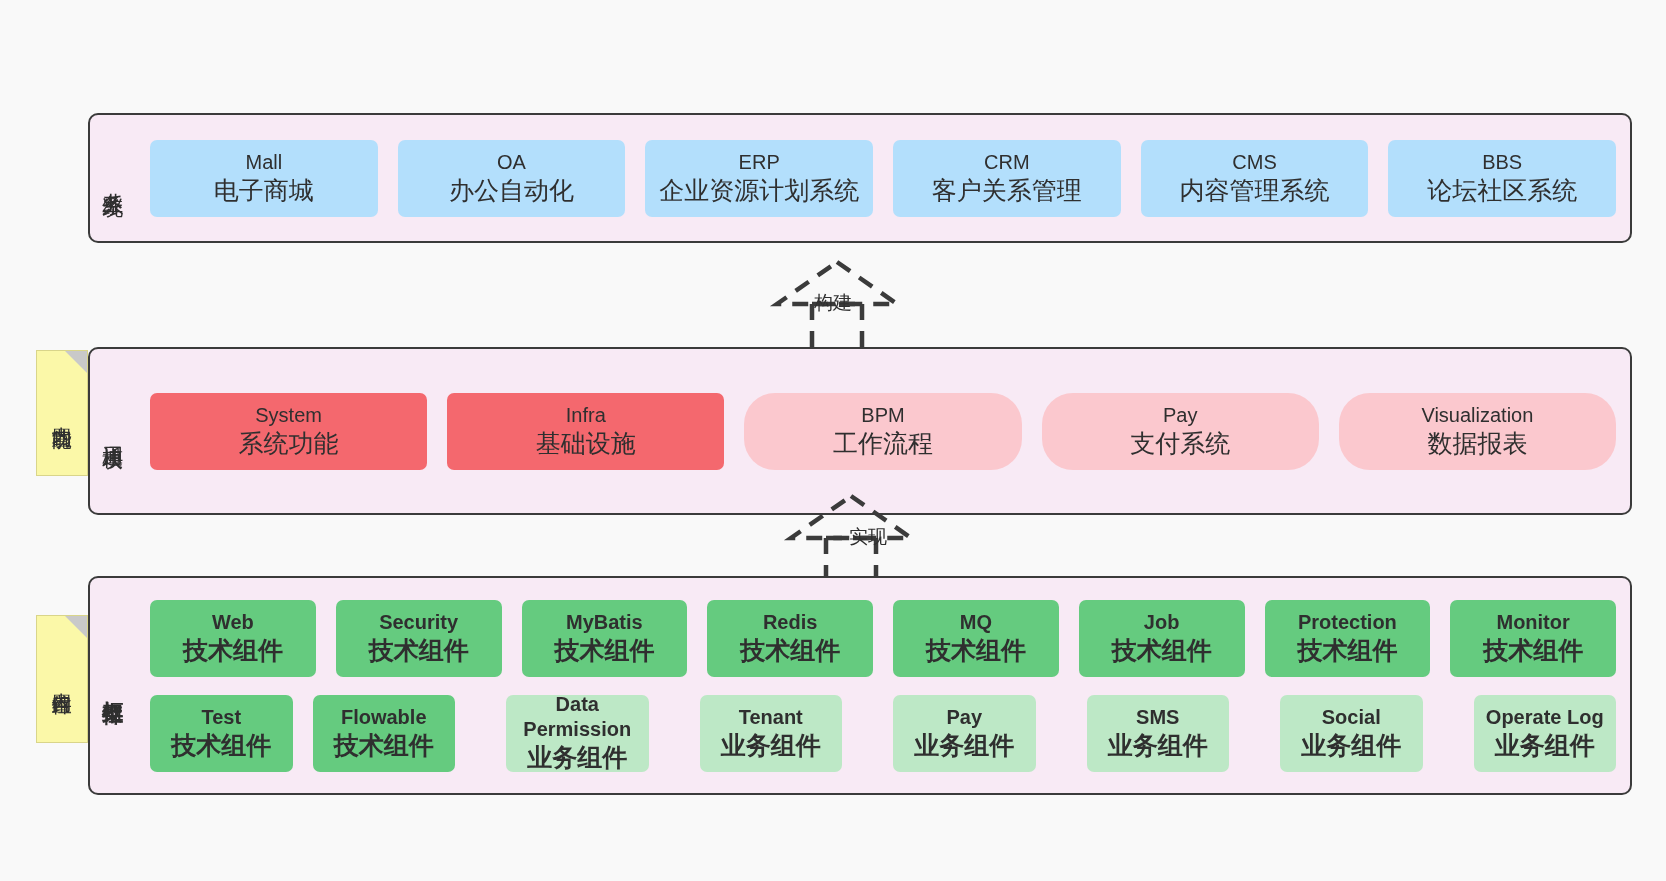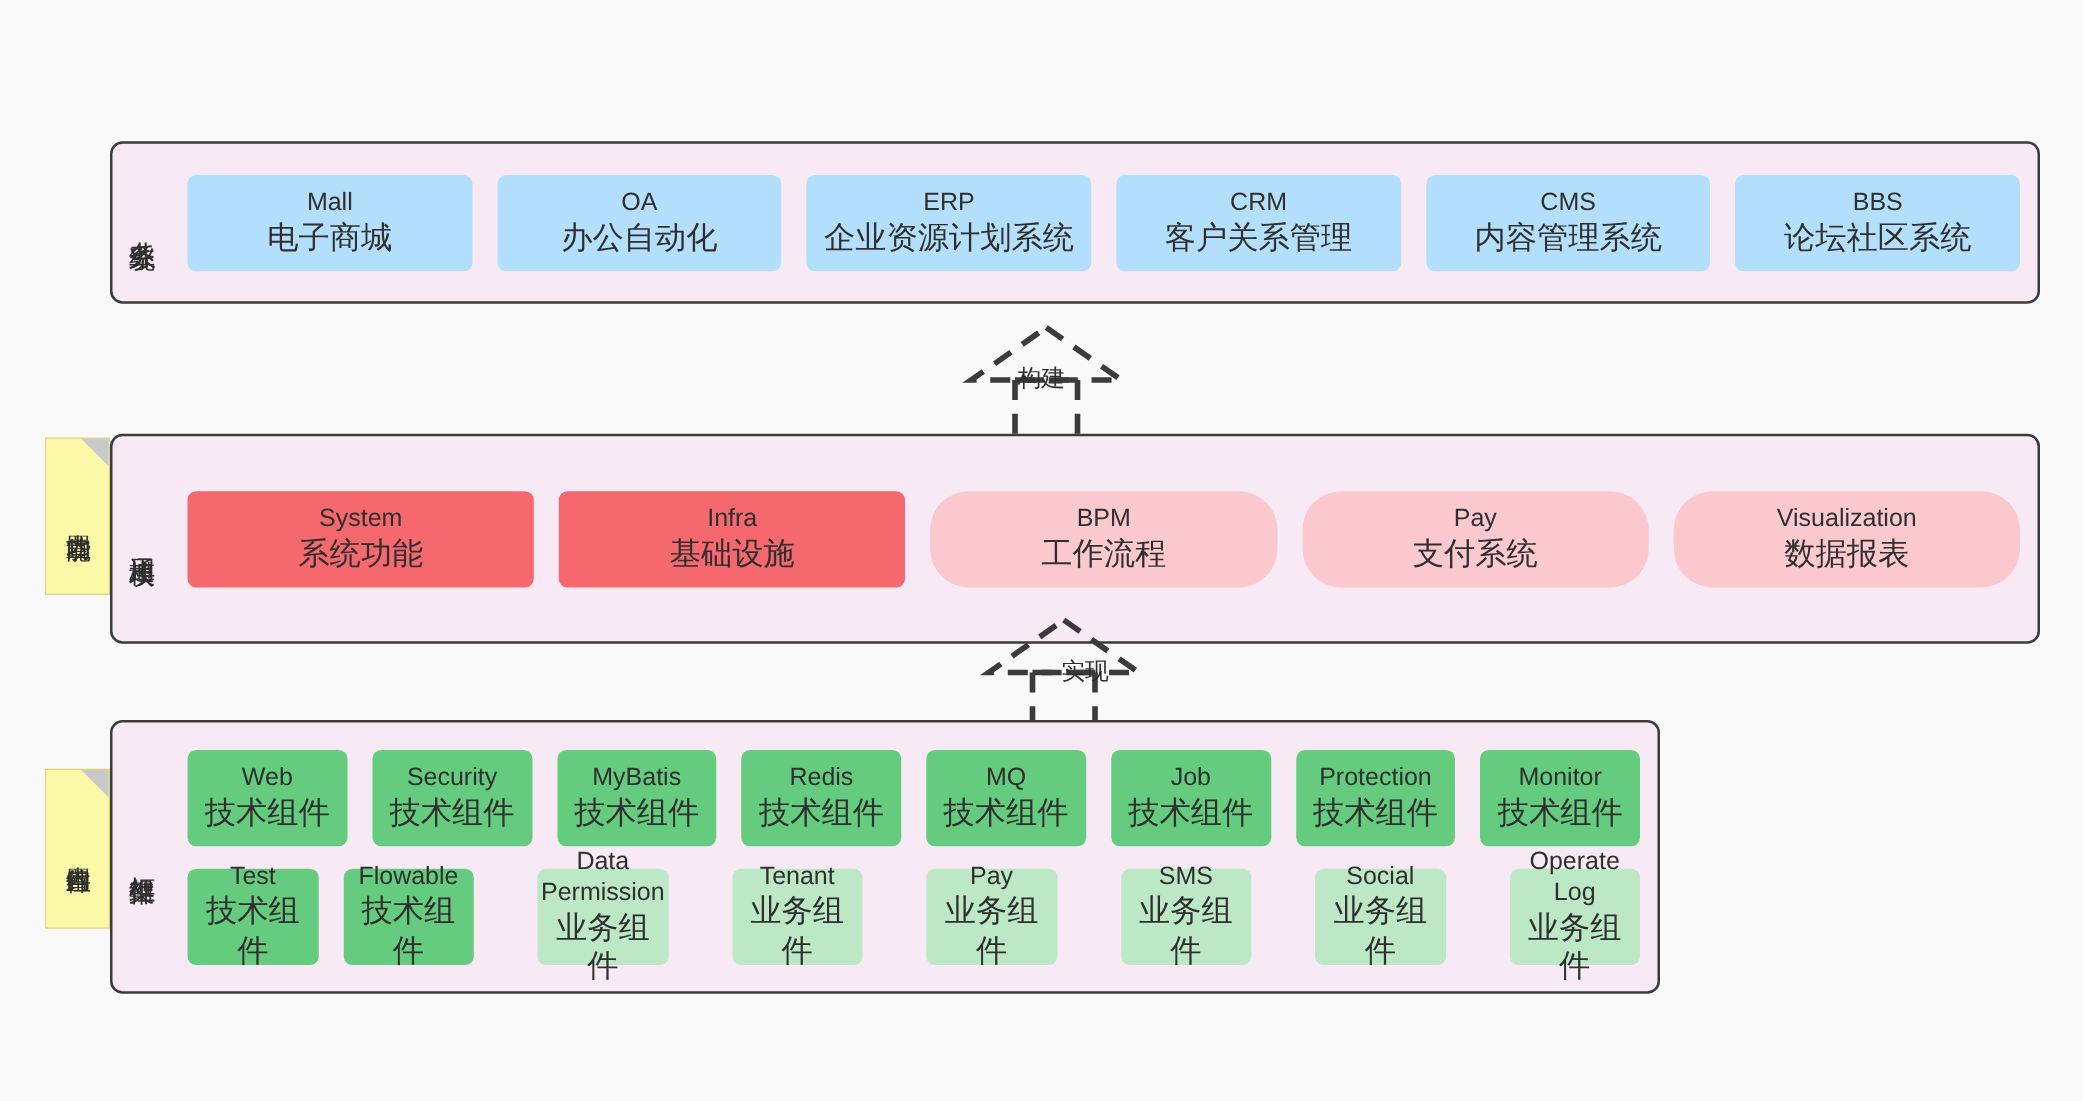--- a/index.html
+++ b/index.html
@@ -83,21 +83,21 @@
 
   .card.blue       { background: #b3dffc; }
   .card.red        { background: #f4686e; }
   .card.pink       { background: #fbc8ce; border-radius: 31px; }
   .card.green      { background: #65cb7f; }
   .card.lightgreen { background: #bde8c6; margin-left: 31px; }
 
   
   #band-business  { left: 88px;  top: 113px; width: 1544px; height: 130px; }
   #band-common    { left: 88px;  top: 347px; width: 1544px; height: 168px; }
-  #band-framework { left: 88px;  top: 576px; width: 1240px; height: 219px; }
+  #band-framework { left: 88px;  top: 576px; width: 1544px; height: 219px; font-weight: bold; }
 
   #band-business  .card { height: 77px; }
   #band-common    .card { height: 77px; }
   #band-framework .card { height: 77px; }
 
   
   .sticky {
     position: absolute;
     width: 52px;
     background: #fbf8a8;

